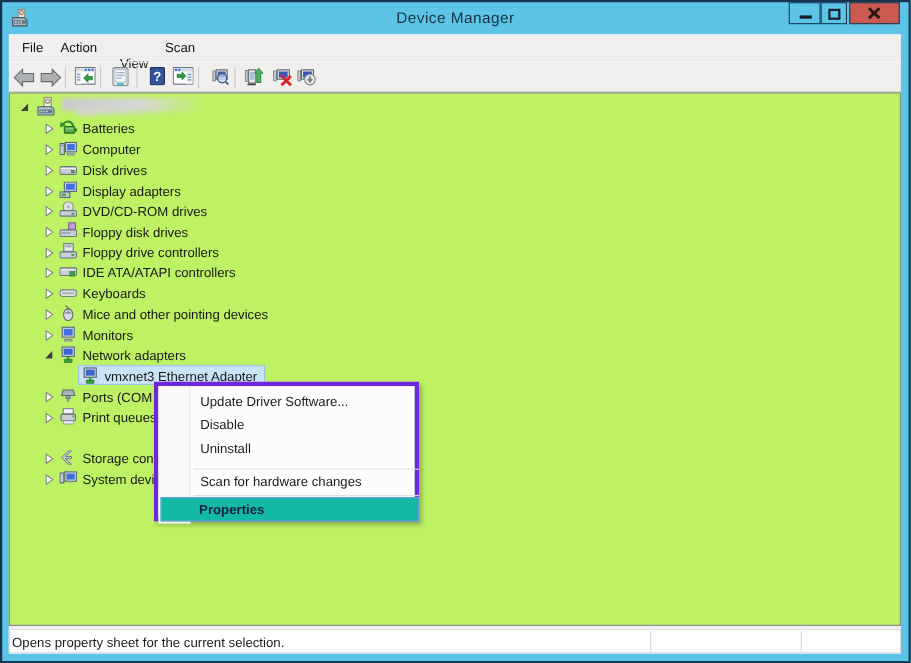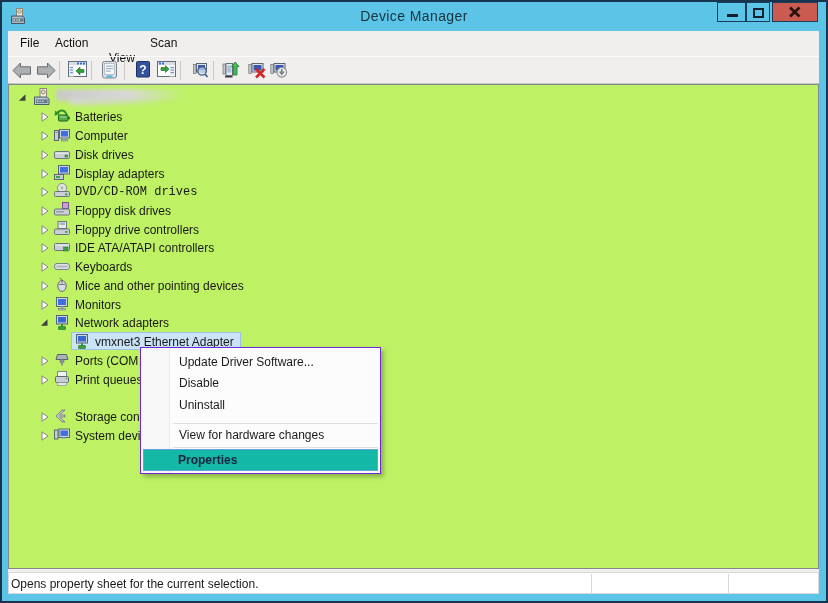--- a/index.html
+++ b/index.html
@@ -22,21 +22,21 @@
 #status { position:absolute; left:0; top:541px; width:811px; height:22px; background:#fff; border:1px solid #d9d9d9; font-size:12px; color:#1a1a1a; }
 #status .txt { position:absolute; left:2px; top:4px;text-align:right; }
 #status .ssep { position:absolute; top:1px; width:1px; height:19px; background:#d7d7d7; }
 .row { position:absolute; height:19px; font-size:12px; color:#181818; white-space:nowrap; }
 .row .lbl { position:absolute; top:3px; }
 .row svg.ticon { position:absolute; top:1px; }
 .row svg.tw { position:absolute; top:5px; }
 #sel { position:absolute; left:62px; top:247px; width:170px; height:18px; background:#cbe3f6; border:1px solid #9ac2e2; }
 #blur1 { position:absolute; left:47px; top:4px; width:130px; height:12px; background:linear-gradient(90deg,#c9c9c9,#d8d8d8 55%,rgba(230,230,230,0)); filter:blur(2px); border-radius:3px; }
 #blur2 { position:absolute; left:60px; top:13px; width:95px; height:7px; background:linear-gradient(90deg,#d5d5d5,rgba(235,235,235,0)); filter:blur(2px); border-radius:3px; }
-#cmenu { position:absolute; left:140px; top:347px; width:241px; height:127px; background:#fcfcfc; border:1px solid #6d28d9; box-shadow:3px 3px 4px rgba(0,0,0,0.25); }
+#cmenu { position:absolute; left:140px; top:347px; width:241px; height:127px; background:#fcfcfc; border:4px solid #6d28d9; box-shadow:3px 3px 4px rgba(0,0,0,0.25); }
 #cmenu .gutter { position:absolute; left:0; top:0; width:29px; height:125px; background:#f8f8f8; border-right:1px solid #e9e9e9; }
 #cmenu .mi { position:absolute; left:38px; font-size:12px; color:#1b1b1b; white-space:nowrap; }
 #cmenu .msep { position:absolute; left:32px; width:205px; height:1px; background:#e0e0e0; }
 #mprop { position:absolute; left:2px; top:101px; width:235px; height:22px; background:#14b8a6; border:1px solid #66a1d8; }
 #mprop span { position:absolute; left:34px; top:3px; font-size:12px; font-weight:bold; color:#14233b; }
 </style>
 </head>
 <body>
 <div id="frame"></div>
 <div id="title">Device Manager</div>
@@ -211,21 +211,21 @@
     <div class="row" style="left:0;top:97px;width:500px;">
         <svg class="tw" style="left:31px;" width="10" height="10" viewBox="0 0 10 10">
           <path d="M2 0.8 L8 5 L2 9.2 Z" fill="#fff" stroke="#848484"></path>
         </svg>
         <svg class="ticon" style="left:45px;" width="16" height="16" viewBox="0 0 16 16">
           <circle cx="8" cy="5" r="4.6" fill="#dfe4e0" stroke="#878f8a"></circle>
           <circle cx="8" cy="5" r="1.4" fill="#aab2ac"></circle>
           <rect x="0.5" y="8.5" width="15" height="5" rx="1" fill="#c9cfd4" stroke="#6d757d"></rect>
           <rect x="11" y="10.5" width="2.5" height="1.8" fill="#3fa045"></rect>
         </svg>
-        <span class="lbl" style="left:66px;font-family:Liberation Mono, monospace;">DVD/CD-ROM drives</span>
+        <span class="lbl" style="left:66px;">DVD/CD-ROM drives</span>
       </div>
     <div class="row" style="left:0;top:116px;width:500px;">
         <svg class="tw" style="left:31px;" width="10" height="10" viewBox="0 0 10 10">
           <path d="M2 0.8 L8 5 L2 9.2 Z" fill="#fff" stroke="#848484"></path>
         </svg>
         <svg class="ticon" style="left:45px;" width="16" height="16" viewBox="0 0 16 16">
           <rect x="8.5" y="0.5" width="6" height="6" fill="#c9a0d4" stroke="#7c4f8e"></rect>
           <rect x="0.5" y="7" width="15" height="6" rx="1" fill="#c9cfd4" stroke="#6d757d"></rect>
           <rect x="2" y="9" width="8" height="1.5" fill="#98a1a8"></rect>
         </svg>
@@ -358,18 +358,18 @@
     <span class="ssep" style="left:582px;"></span>
     <span class="ssep" style="left:719px;"></span>
   </div>
 </div>
 <div id="cmenu">
   <div class="gutter"></div>
   <span class="mi" style="top:7px;">Update Driver Software...</span>
   <span class="mi" style="top:28px;">Disable</span>
   <span class="mi" style="top:50px;">Uninstall</span>
   <div class="msep" style="top:75px;"></div>
-  <span class="mi" style="top:80px;">View for hardware changes</span>
+  <span class="mi" style="top:80px;">Scan for hardware changes</span>
   <div class="msep" style="top:99px;"></div>
   <div id="mprop">
       <span>Properties</span>
     </div>
 </div>
 
 </body></html>

